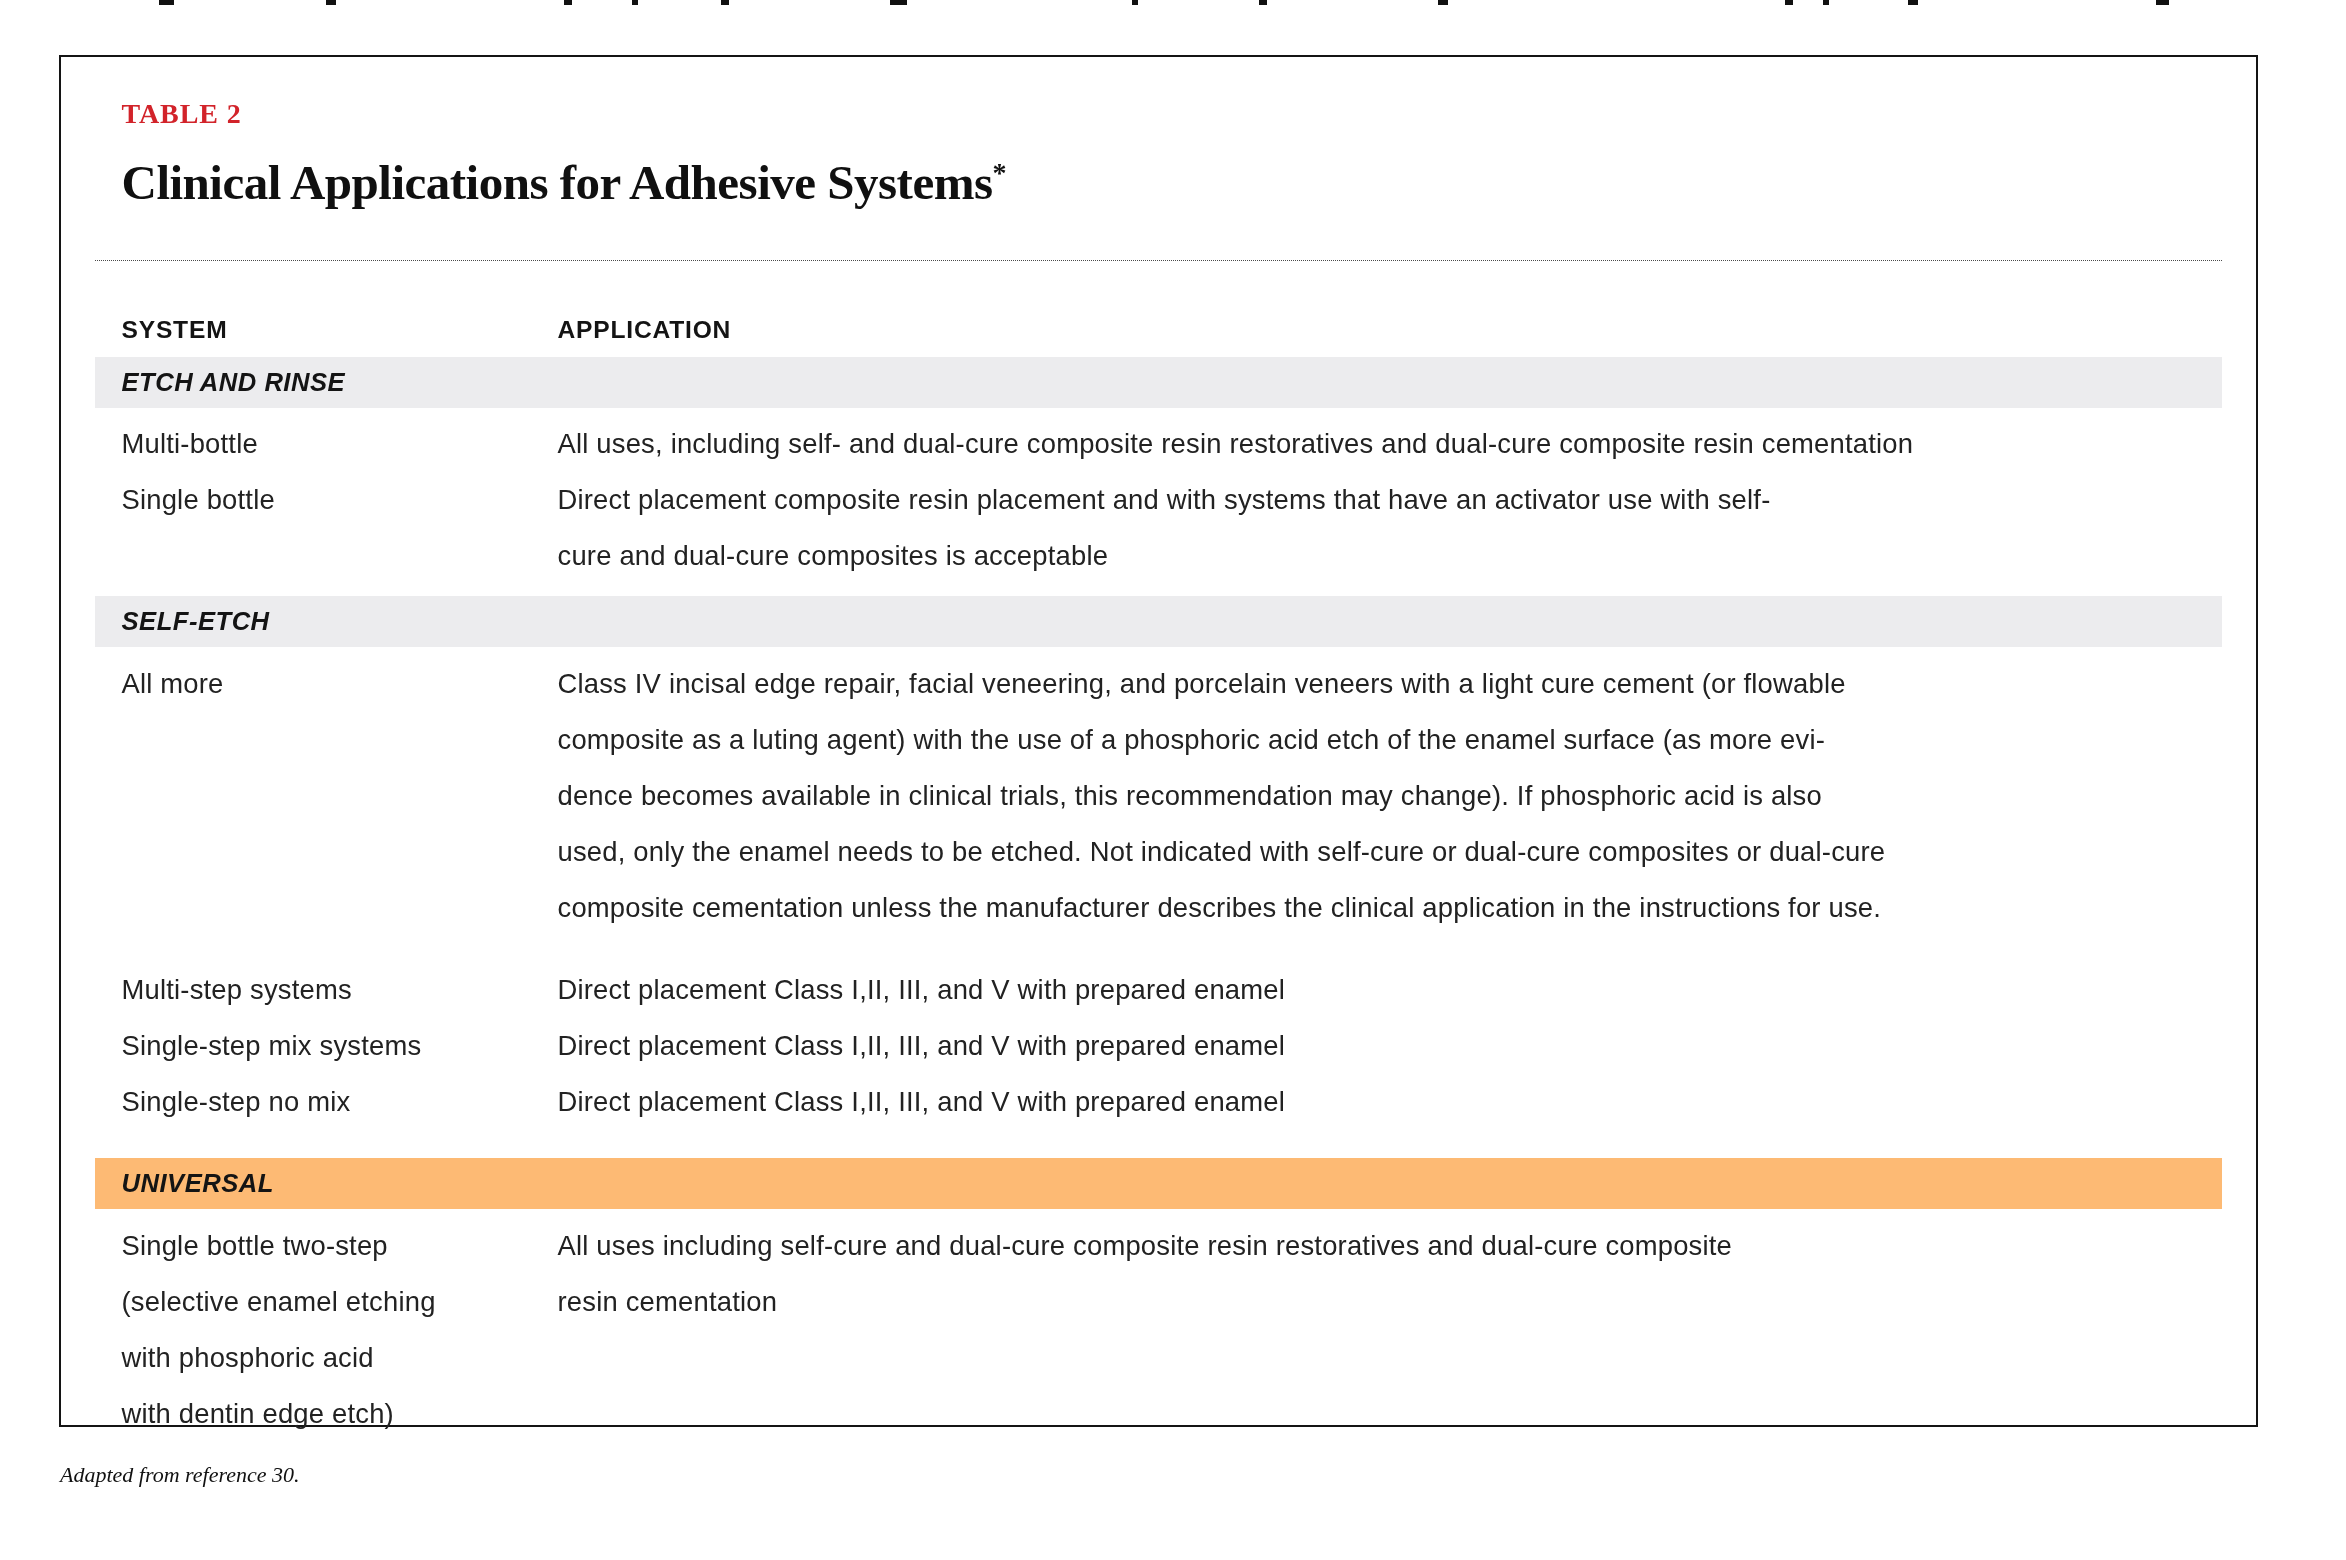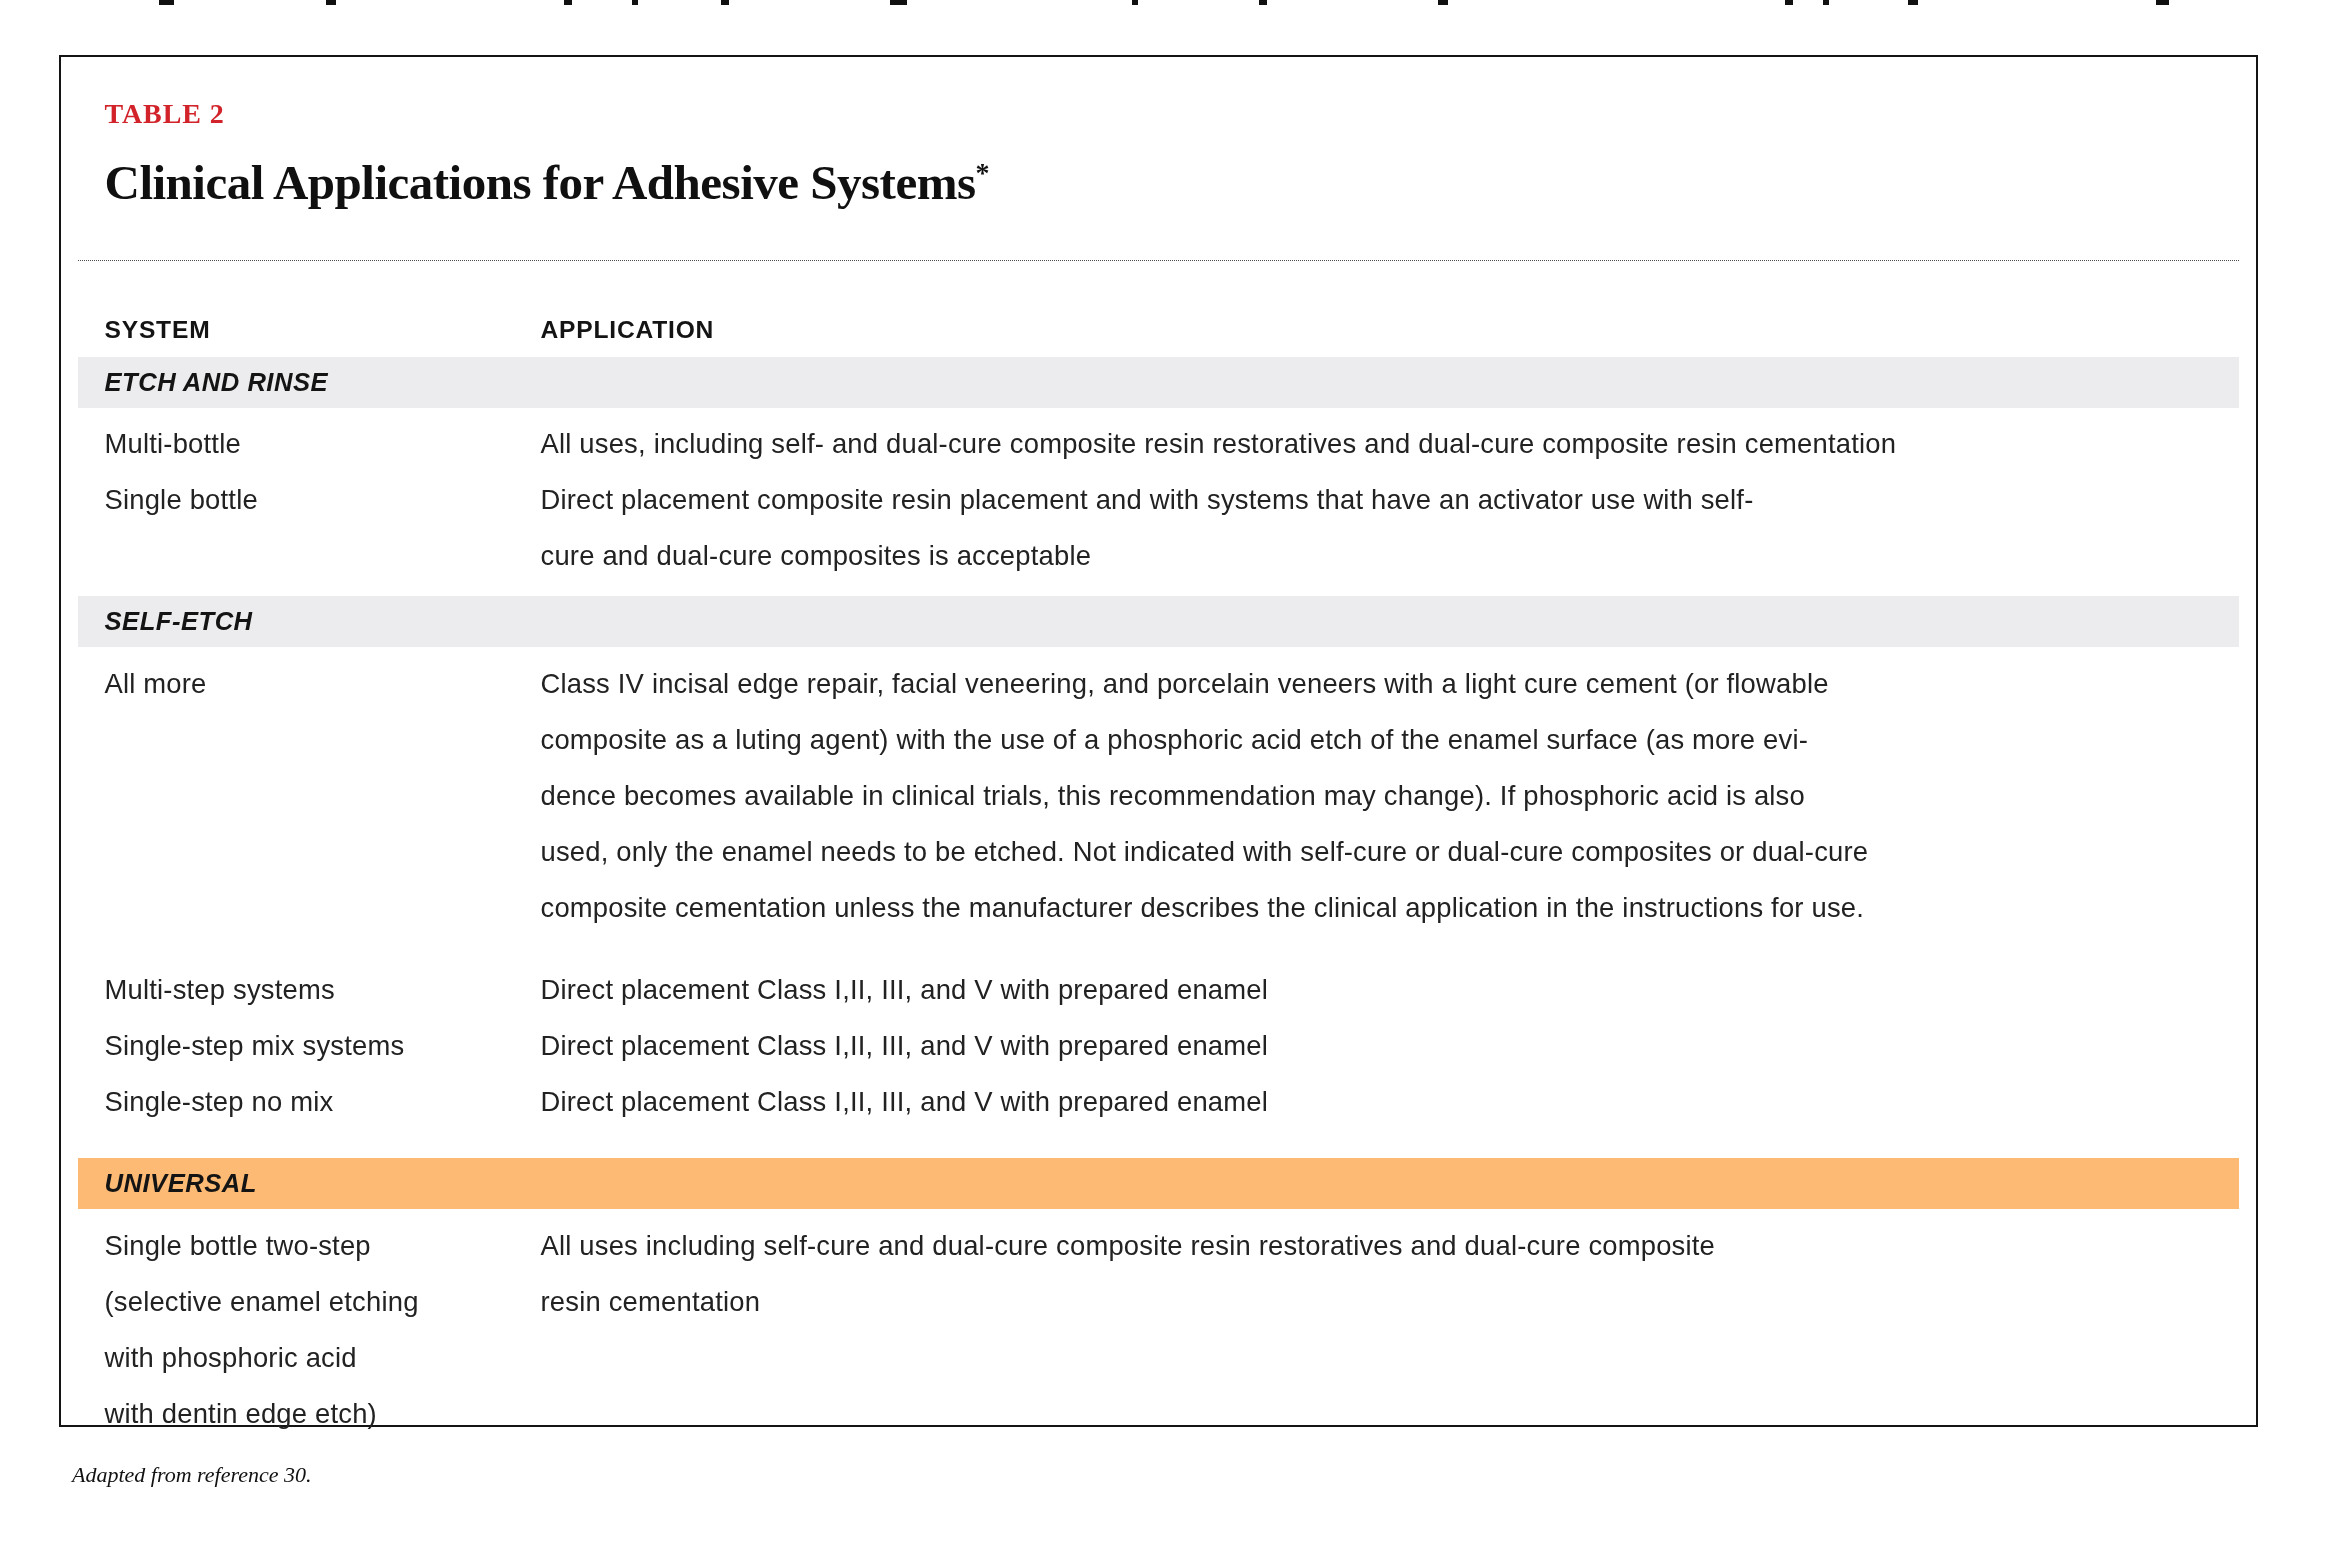--- a/index.html
+++ b/index.html
@@ -14,21 +14,21 @@
   
   .fragment{position:absolute;top:0;height:4.7px;background:#111;}
 
   
   .table-box{
     position:absolute;
     left:59px;top:55px;
     width:2199px;height:1372px;
     border:2.8px solid #141414;
     box-sizing:border-box;
-    padding:0 17px;
+    padding:0 34px;
     background:#ffffff;
   }
   .table-label{
     margin:40px 0 0 26.5px;
     font-family:"Liberation Serif",serif;
     font-weight:bold;
     font-size:28px;line-height:34px;
     letter-spacing:0.9px;
     color:#d2232a;
   }
@@ -80,21 +80,21 @@
   .line{
     font-size:27.4px;
     line-height:56px;
     letter-spacing:0.2px;
     color:#222222;
     white-space:nowrap;
   }
 
   .footnotes{
     position:absolute;
-    left:72px;top:1459px;
+    left:60px;top:1459px;
     width:2082px;
     font-family:"Liberation Serif",serif;
     font-style:italic;
     font-size:22px;line-height:31px;
     color:#111;
   }
 </style>
 </head>
 <body>
 

